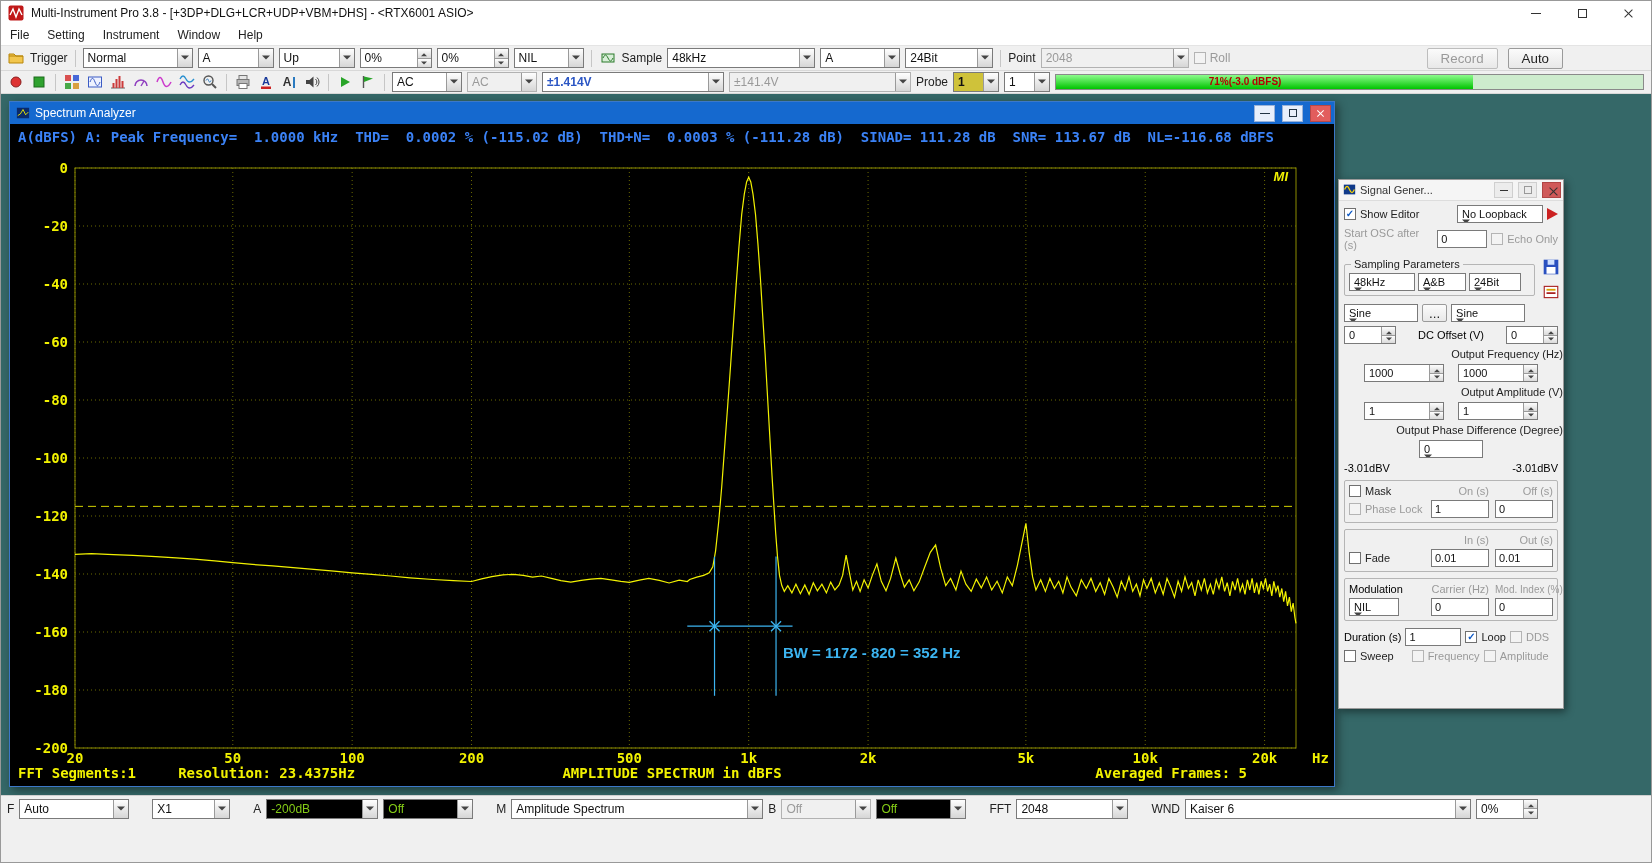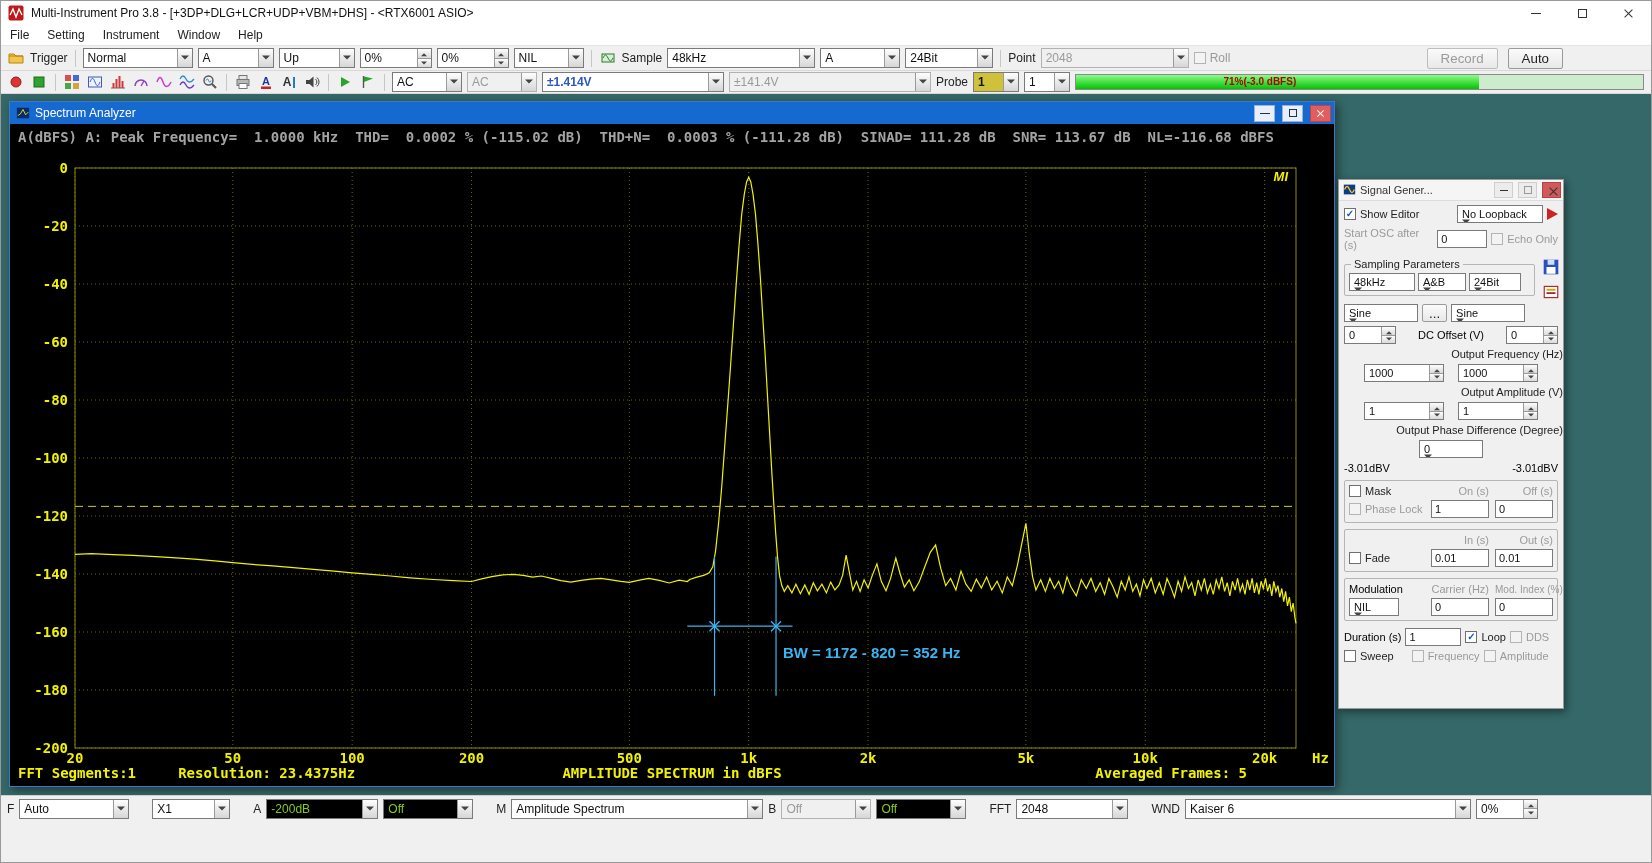--- a/index.html
+++ b/index.html
@@ -58,21 +58,21 @@
 
 .sw{position:absolute;left:8px;top:7px;width:1326px;height:686px;border:1px solid #3c78c8;background:#000;display:flex;flex-direction:column;box-shadow:3px 3px 9px rgba(0,0,0,.45);}
 .sw-title{height:22px;background:#1569cf;display:flex;align-items:center;gap:5px;padding:0 3px 0 5px;color:#fff;flex:none;}
 .sw-title-text{flex:1;}
 .sw-btn{width:21px;height:17px;background:#e8effb;border:1px solid #9ab2d8;display:flex;align-items:center;justify-content:center;margin-left:2px;flex:none;}
 .sw-btn .g-min{background:#234;}
 .sw-btn .g-max{border-color:#234;width:8px;height:8px;}
 .sw-btn.close{background:#e25d5d;border-color:#b84747;}
 .sw-btn.close .g-close{width:9px;height:9px;}
 .sw-btn.close .g-close::before,.sw-btn.close .g-close::after{background:#fff;height:9px;left:4px;}
-.sw-status{height:26px;display:flex;align-items:center;padding-left:8px;color:#a3a3a3;font-family:"DejaVu Sans Mono",monospace;font-size:14px;font-weight:bold;white-space:pre;flex:none;}
+.sw-status{height:26px;display:flex;align-items:center;padding-left:8px;color:#3b82f6;font-family:"DejaVu Sans Mono",monospace;font-size:14px;font-weight:bold;white-space:pre;flex:none;}
 #spec-svg{display:block;flex:none;}
 .sw-footer{height:22px;position:relative;color:#f2f200;font-family:"DejaVu Sans Mono",monospace;font-size:14px;font-weight:bold;white-space:pre;flex:none;}
 .sw-footer .fl{position:absolute;left:8px;top:1px;}
 .sw-footer .fc{position:absolute;left:50%;transform:translateX(-50%);top:1px;}
 .sw-footer .fr{position:absolute;right:87px;top:1px;}
 
 .sg{position:absolute;left:1337px;top:85px;width:226px;height:530px;background:#f0f0f0;border:1px solid #9a9a9a;box-shadow:2px 3px 8px rgba(0,0,0,.45);font-size:11px;}
 .sg-title{height:21px;background:#f5f5f5;border-bottom:1px solid #ddd;display:flex;align-items:center;gap:4px;padding:0 2px 0 4px;color:#333;}
 .sg-title-text{flex:1;white-space:nowrap;overflow:hidden;}
 .sg-btn{width:19px;height:16px;display:flex;align-items:center;justify-content:center;margin-left:1px;flex:none;background:#ececec;border:1px solid #cfcfcf;}
@@ -304,21 +304,21 @@
         <span class="combo-btn"></span>
       </div>
     <div class="combo disabled" style="width:70px">
         <span class="combo-text">AC</span>
         <span class="combo-btn"></span>
       </div>
     <div class="combo blue" style="width:182px">
         <span class="combo-text">±1.414V</span>
         <span class="combo-btn"></span>
       </div>
-    <div class="combo disabled" style="width:202px">
+    <div class="combo disabled" style="width:182px">
         <span class="combo-text">±141.4V</span>
         <span class="combo-btn"></span>
       </div>
     <span class="lbl">Probe</span>
     <div class="combo chanA" style="width:46px">
         <span class="combo-text">1</span>
         <span class="combo-btn"></span>
       </div>
     <div class="combo" style="width:46px">
         <span class="combo-text">1</span>

